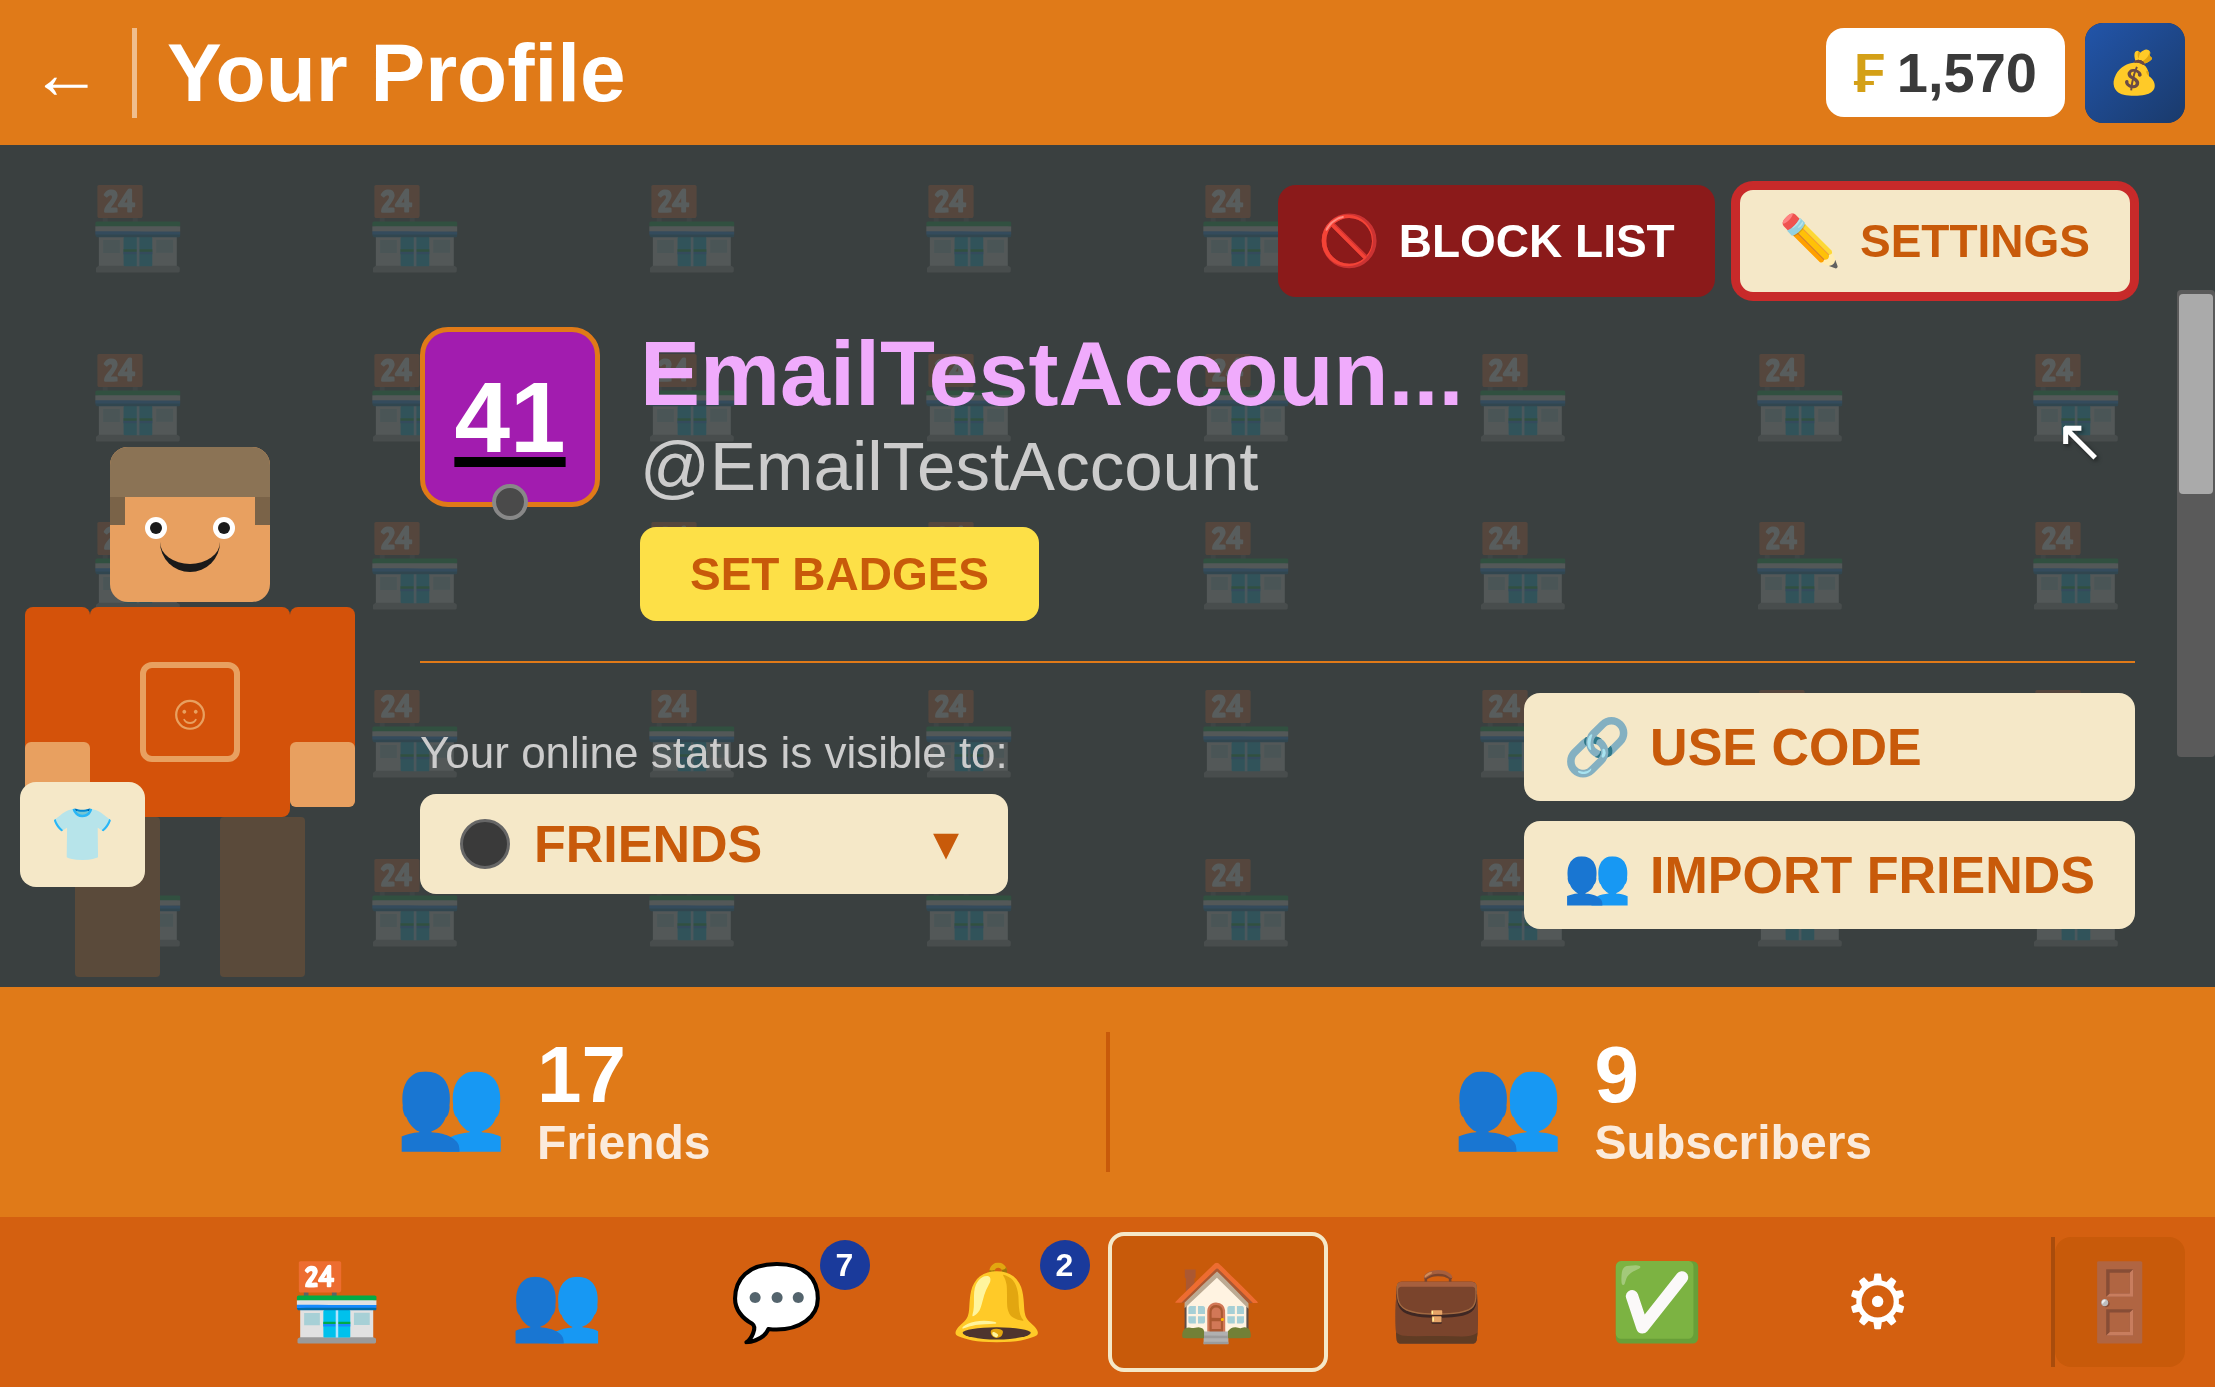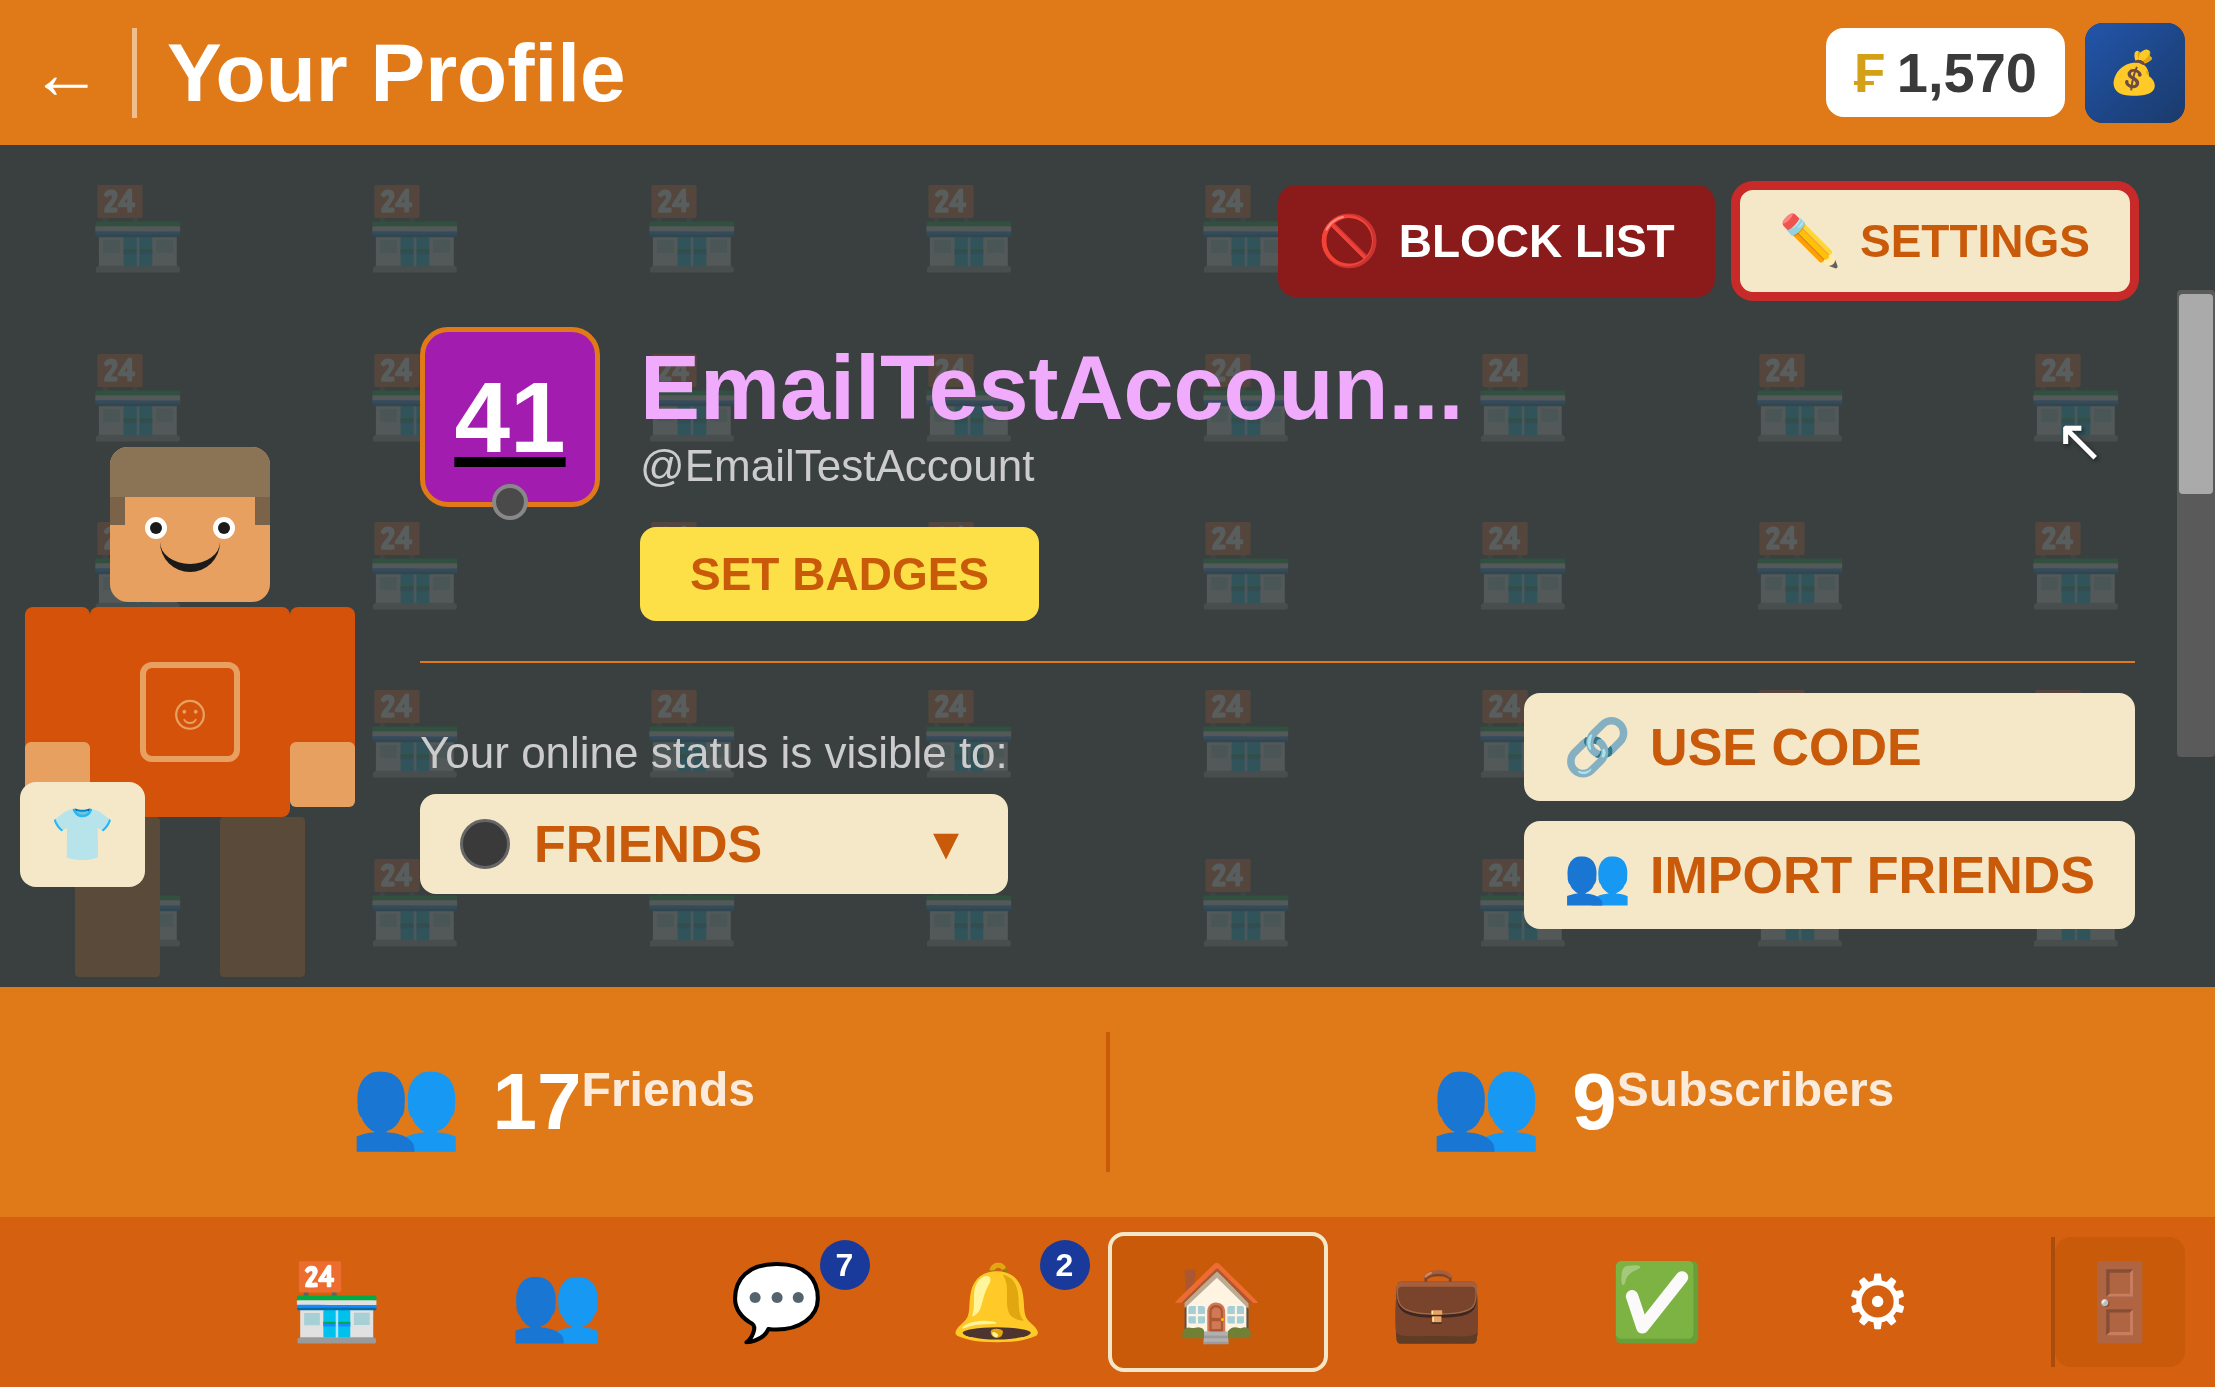--- a/index.html
+++ b/index.html
@@ -356,21 +356,21 @@
     .username-block {
       flex: 1;
     }
     .display-name {
       font-size: 90px;
       font-weight: 900;
       color: #f0abfc;
       line-height: 1;
     }
     .username-handle {
-      font-size: 44px;
+      font-size: 69px;
       color: #ccc;
       font-weight: 400;
       margin-top: 8px;
     }
 
     .set-badges-btn {
       background: #fde047;
       color: #c85a0a;
       border: none;
       border-radius: 16px;
@@ -488,20 +488,21 @@
       background: #c85a0a;
     }
 
     .stat-icon {
       font-size: 90px;
       color: white;
     }
 
     .stat-text {
       display: flex;
+      flex-direction: column;
     }
 
     .stat-number {
       font-size: 80px;
       font-weight: 900;
       color: white;
       line-height: 1;
     }
 
     .stat-label {

